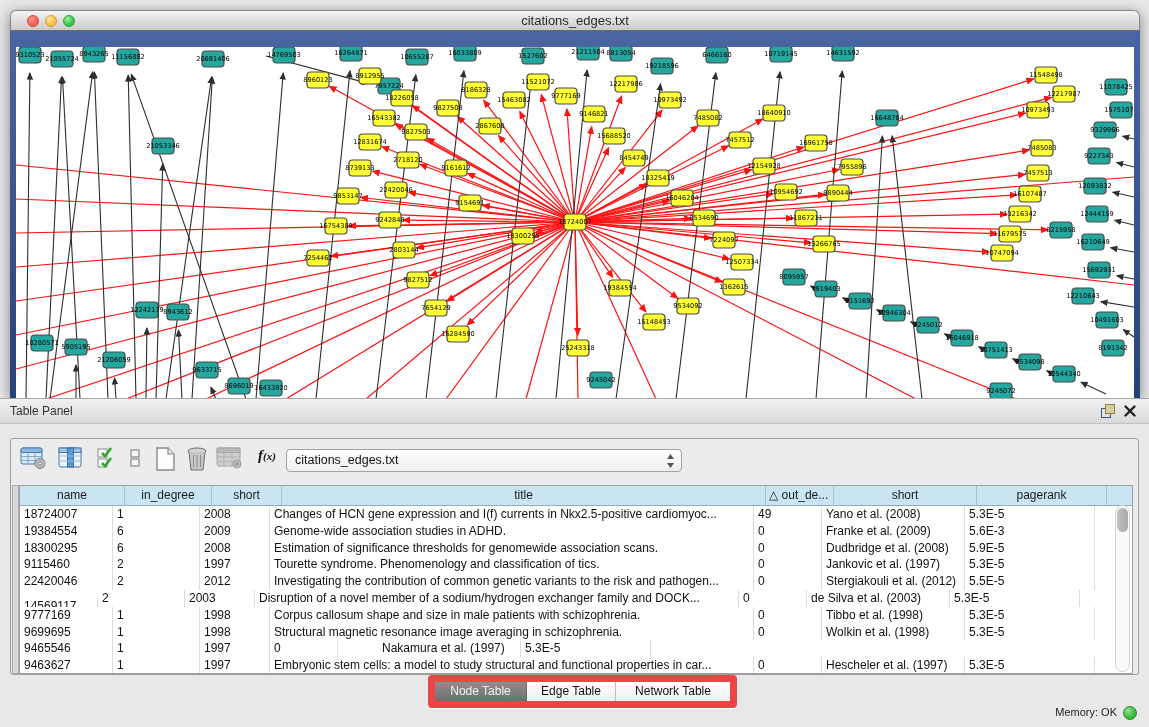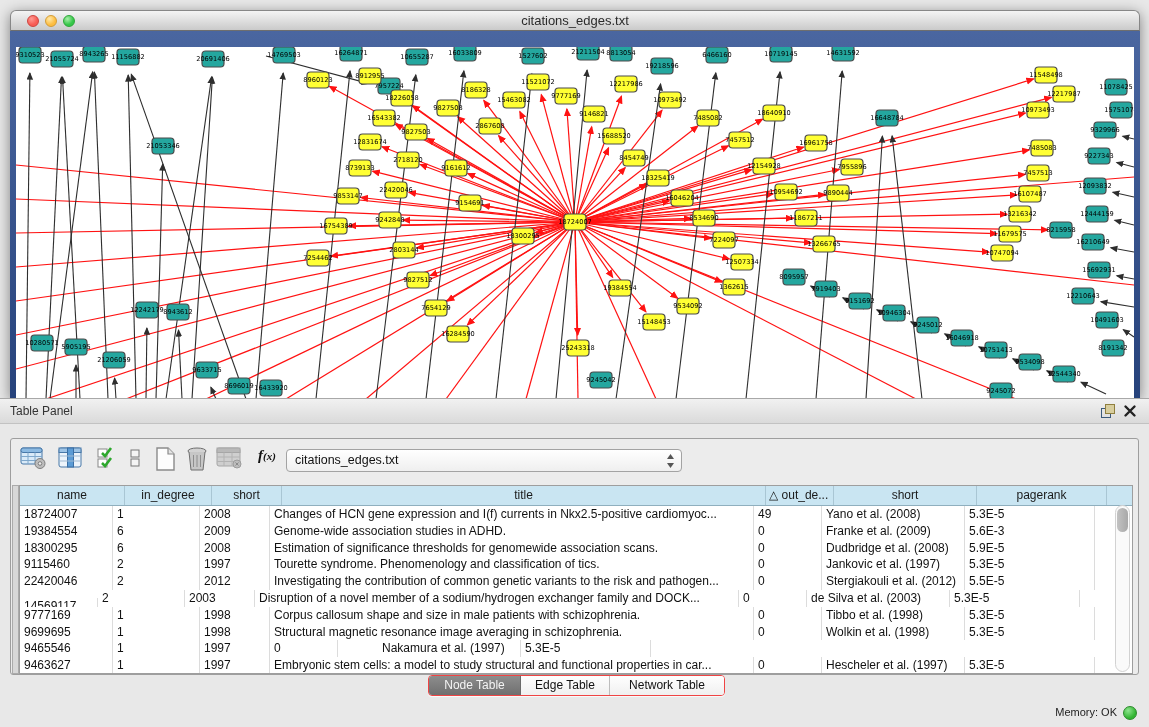--- a/index.html
+++ b/index.html
@@ -52,21 +52,21 @@
       text-align:center;line-height:18px;overflow:hidden;white-space:nowrap;}
   .th.left{text-align:left;padding-left:3px;}
   .tr{display:flex;height:16.8px;}
   .td{box-sizing:border-box;border-right:1px solid #DCDCDC;font-size:12px;color:#111;
       line-height:16.5px;padding-left:4px;overflow:hidden;white-space:nowrap;}
   .vscroll{position:absolute;right:8px;top:66px;width:15px;height:167px;background:#FAFAFA;
       border:1px solid #D2D2D2;border-radius:8px;box-sizing:border-box;}
   .vthumb{position:absolute;left:1px;top:2px;width:11px;height:24px;background:linear-gradient(90deg,#C2C2C2,#A8A8A8);border-radius:6px;}
   
   .segtabs{position:absolute;left:428px;top:675px;height:19px;display:flex;
-      border:1px solid #ef4444;border-radius:4px;overflow:hidden;background:#FDFDFD;
+      border:7px solid #ef4444;border-radius:4px;overflow:hidden;background:#FDFDFD;
       box-shadow:0 1px 1px rgba(255,255,255,.8);}
   .seg{font-size:12px;line-height:18px;text-align:center;color:#111;background:linear-gradient(#FEFEFE,#F0F0F0);
       border-right:1px solid #BDBDBD;box-sizing:border-box;}
   .seg.active{background:linear-gradient(#8D8D8D,#6F6F6F);color:#F4F4F4;border-right:1px solid #6A6A6A;}
   .seg:last-child{border-right:none;}
   
   .mem-label{position:absolute;right:32px;bottom:9px;font-size:11px;color:#222;}
   .mem-dot{position:absolute;right:12px;bottom:7px;width:14px;height:14px;border-radius:50%;
       background:radial-gradient(circle at 35% 30%,#8FE58F,#33B533 65%);border:1px solid #2B8A2B;box-sizing:border-box;}
 </style>

